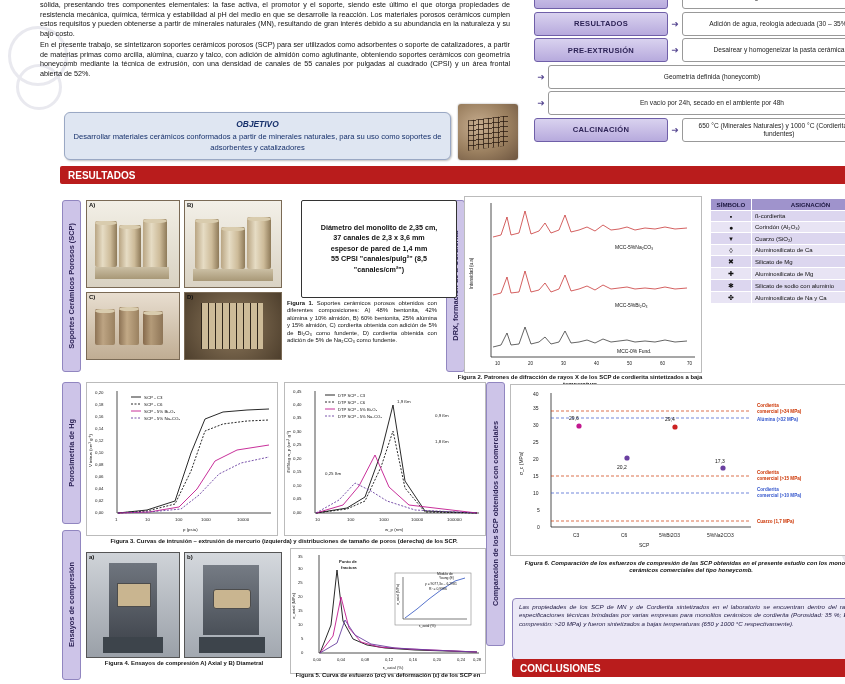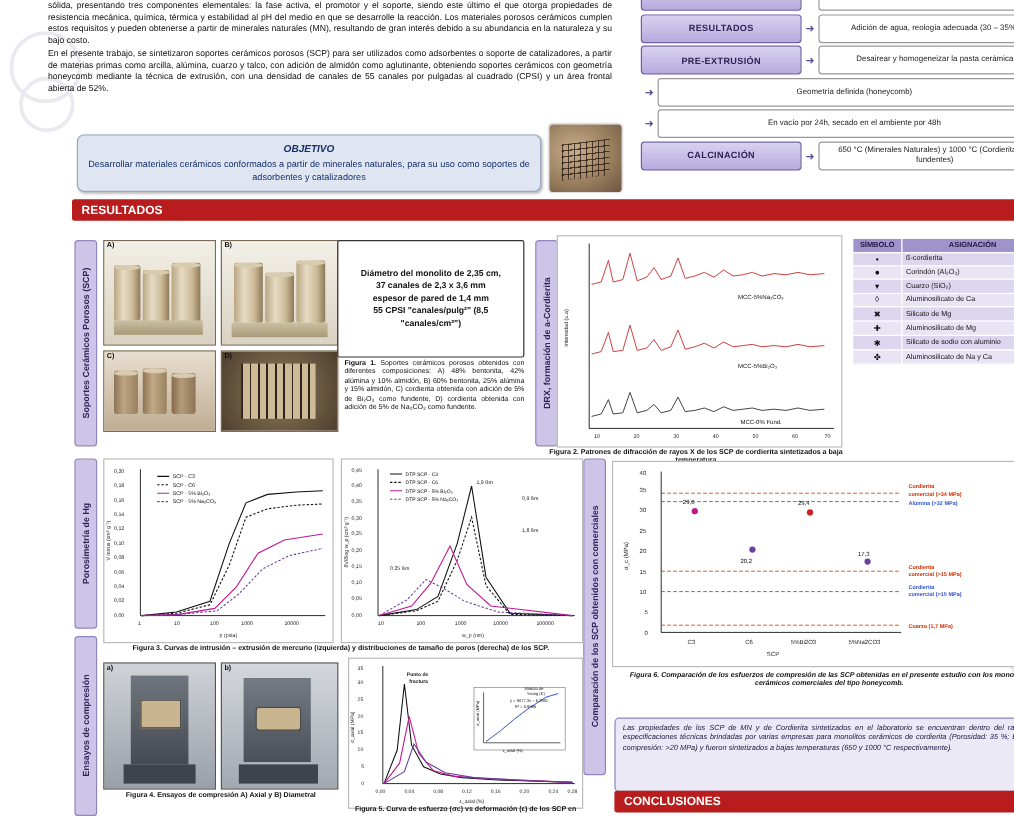--- a/index.html
+++ b/index.html
@@ -83,21 +83,21 @@
   .capb{font-weight:bold;}
 
   
   .photobox{position:absolute;border:1px solid #7a6a55;overflow:hidden;background:#efe9dd;}
   .plabel{position:absolute;left:2px;top:1px;font-size:6px;font-weight:bold;color:#111;z-index:5;}
   .cyl{position:absolute;border-radius:2px;background:linear-gradient(to right,#b9a583,#e6dcc4 35%,#cdbb99 70%,#8e7a59);}
   .cyl::after{content:"";position:absolute;left:0;right:0;top:0;height:4px;border-radius:50%/60%;background:#d9ccae;}
 
   
   .infobox{
-    position:absolute;left:247px;top:200px;width:146px;height:96px;
+    position:absolute;left:267px;top:200px;width:146px;height:96px;
     border:1px solid #333;background:#fff;border-radius:2px;
     display:flex;flex-direction:column;align-items:center;justify-content:center;
     font-size:7.2px;font-weight:bold;text-align:center;line-height:1.45;color:#111;padding:0 4px;
   }
 
   
   .symtab{position:absolute;left:676px;top:198px;width:160px;border-collapse:collapse;}
   .symtab th{background:#9f93cc;color:#1d1840;font-size:6.2px;padding:2px 3px;border:1px solid #fff;}
   .symtab td{font-size:6px;padding:1.5px 3px;border:1px solid #fff;background:#e8e4f4;}
   .symtab td.sym{width:34px;text-align:center;font-size:7px;}

